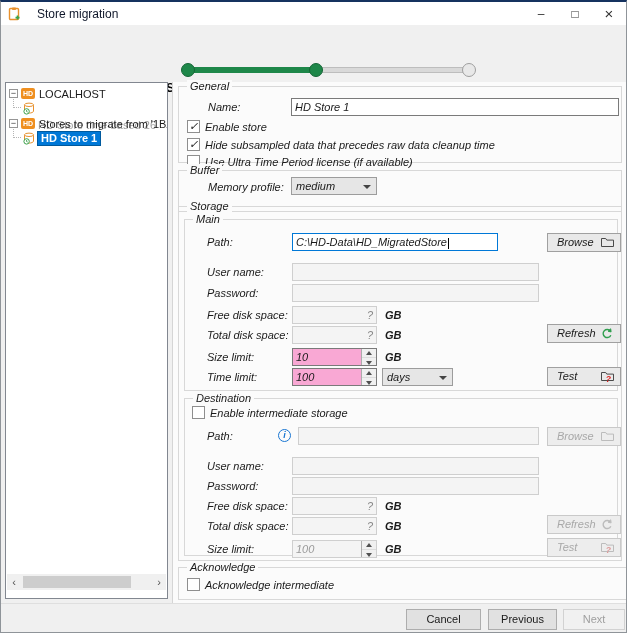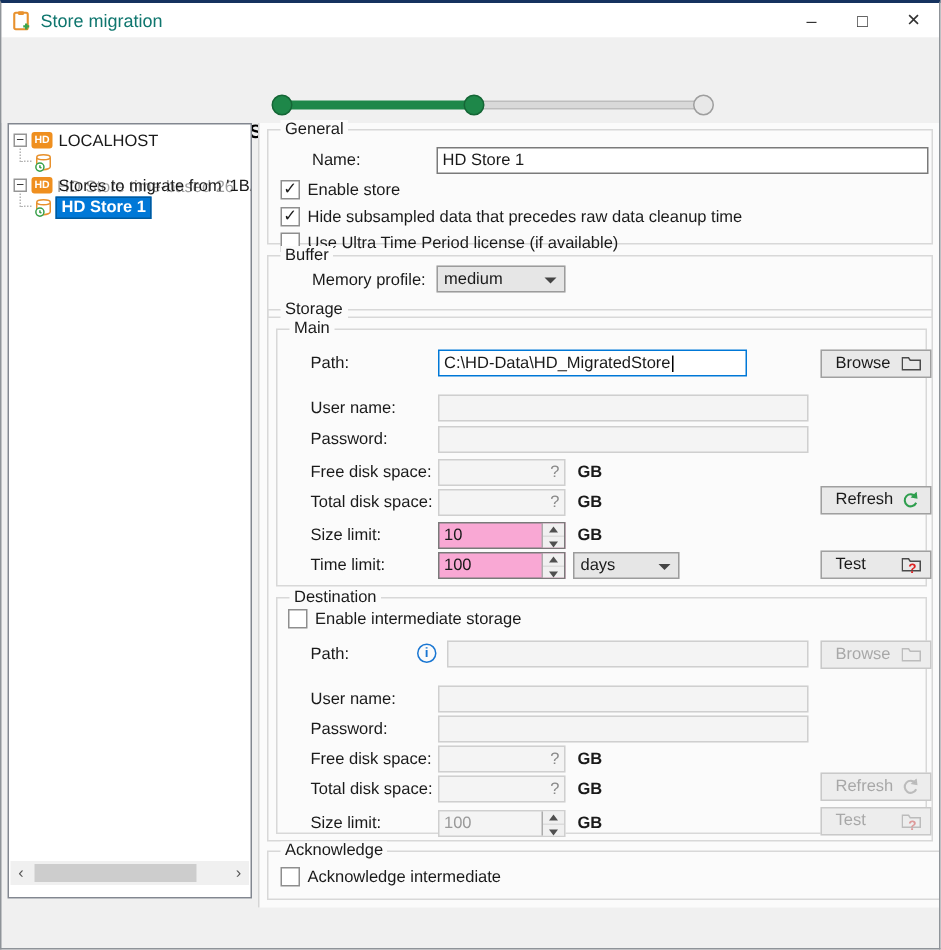--- a/index.html
+++ b/index.html
@@ -5,21 +5,21 @@
   * { box-sizing: border-box; margin: 0; padding: 0; }
   body { font-family: "Liberation Sans", sans-serif; background:#ddd; }
   .window {
     position: relative; width: 627px; height: 633px; background:#f0f0f0;
     border:1px solid #8f9499; border-top:2px solid #15325f; overflow:hidden;
     font-size:11px; color:#1a1a1a;
   }
   
   .titlebar { position:absolute; left:0; top:0; right:0; height:23px; background:#ffffff; display:flex; align-items:center; }
   .app-icon { margin-left:6px; width:14px; height:14px; display:inline-block; }
-  .title-text { margin-left:6px; font-size:12px; color:#0f766e; }
+  .title-text { margin-left:16px; font-size:12px; color:#0f172a; }
   .win-controls { margin-left:auto; display:flex; height:100%; }
   .winbtn { width:34px; height:100%; display:flex; align-items:center; justify-content:center; font-size:12px; color:#333; cursor:default; }
   .winbtn.close { font-size:15px; }
   
   .wizard { position:absolute; left:0; top:23px; width:100%; height:57px; background:#f0f0f0; }
   .wiz-seg { position:absolute; top:42px; height:6px; border-radius:3px; }
   .seg-done { background:#1e8749; }
   .seg-todo { background:#d9d9d9; border:1px solid #bdbdbd; }
   .wiz-dot { position:absolute; top:38px; width:14px; height:14px; border-radius:50%; }
   .dot-done { background:#1e8749; border:1px solid #156636; }
@@ -35,21 +35,21 @@
   .node-label { position:absolute; font-size:11px; line-height:13px; }
   .node-label.dim { color:#9f9f9f;margin-top:35px; }
   .node-label.sel { background:#0078d7; color:#fff; font-weight:bold; padding:0 3px; border:1px solid #005a9e; }
   .connector { position:absolute; border-left:1px dotted #b5b5b5; border-bottom:1px dotted #b5b5b5; }
   .hscroll { position:absolute; left:1px; right:1px; bottom:8px; height:16px; background:#f0f0f0; display:flex; align-items:center; }
   .scroll-arrow { width:14px; text-align:center; font-size:11px; color:#555; }
   .scroll-thumb { height:12px; width:108px; background:#cdcdcd; margin-left:2px; }
   .scroll-spacer { flex:1; }
   
   .panel { position:absolute; left:171px; top:80px; width:456px; height:523px; background:#fbfbfb; border-left:1px solid #d5d5d5; }
-  .groupbox { position:absolute; border:1px solid #d8d8d8; }
+  .groupbox { position:absolute; border:1px solid #d8d8d8;font-style:italic; }
   .gb-label { position:absolute; top:-7px; left:8px; background:#fbfbfb; padding:0 3px; font-size:11px; color:#1a1a1a; }
   .lbl { position:absolute; font-size:11px; color:#1a1a1a; white-space:nowrap; }
   .unit { position:absolute; font-size:11px; font-weight:bold; color:#1a1a1a; }
   .textbox { position:absolute; height:18px; background:#fff; border:1px solid #7a7a7a; padding:0 3px; font-size:11px; line-height:16px; white-space:nowrap; overflow:hidden; }
   .textbox.focused { border:1px solid #0078d7; }
   .textbox.disabled { background:#f4f4f4; border:1px solid #cfcfcf; color:#9a9a9a; }
   .textbox.qmark { text-align:right; color:#8a8a8a; }
   .caret::after { content:""; display:inline-block; width:0; height:11px; border-left:1px solid #000; vertical-align:middle; margin-left:1px; }
   .combo { position:absolute; height:18px; background:#e6e6e6; border:1px solid #9c9c9c; padding:0 18px 0 4px; font-size:11px; line-height:16px; }
   .combo::after { content:""; position:absolute; right:5px; top:7px; border-left:4px solid transparent; border-right:4px solid transparent; border-top:4px solid #444; }
@@ -312,14 +312,19 @@
     </div>
 
     <div class="groupbox" style="left:5px; top:485px; width:456px; height:33px;">
       <span class="gb-label">Acknowledge</span>
       <span class="checkbox" style="left:8px; top:10px;"></span>
       <span class="lbl" style="left:26px; top:11px;">Acknowledge intermediate</span>
     </div>
 
   </div>
 
+  <div class="footer">
+    <div class="fbtn" style="left:405px; width:75px;">Cancel</div>
+    <div class="fbtn" style="left:487px; width:69px;">Previous</div>
+    <div class="fbtn disabled" style="left:562px; width:62px;">Next</div>
+  </div>
 
 </div>
 
 </body></html>

